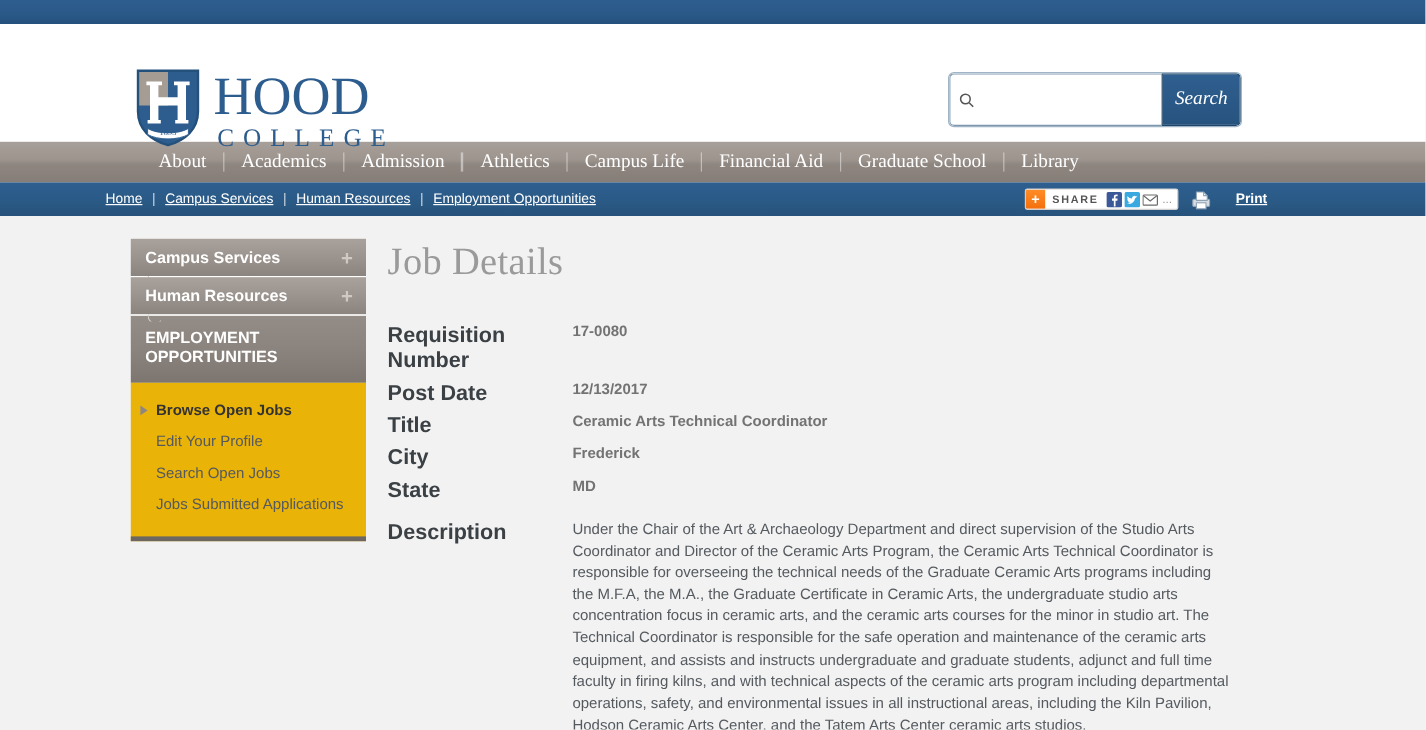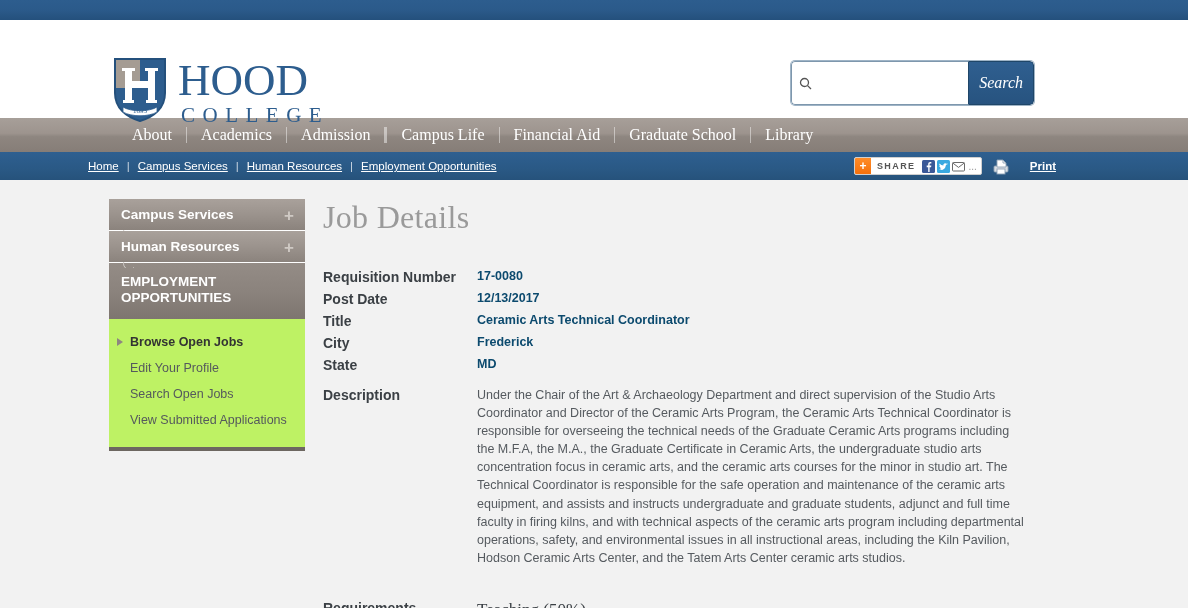--- a/index.html
+++ b/index.html
@@ -274,21 +274,21 @@
     background: linear-gradient(to bottom, #948c86 0%, #8b837d 50%, #7d756f 100%);
     color: #ffffff;
     font-size: 13.5px;
     font-weight: bold;
     padding: 11px 12px 13px 12px;
     line-height: 16px;
     text-transform: uppercase;
     box-sizing: border-box;
   }
   .side-links {
-    background: #bef264;
+    background: #eab308;
     border-bottom: 4px solid #6d6761;
     padding: 10px 0 14px 0;
   }
   .side-links .li {
     position: relative;
     padding: 4px 10px 4px 21px;
     font-size: 12.5px;
     color: #55595d;
     line-height: 18px;
     cursor: pointer;
@@ -325,27 +325,27 @@
   .field-row {
     display: flex;
     margin-bottom: 6px;
     align-items: flex-start;
   }
   .field-label {
     width: 156px;
     flex: none;
     font-weight: bold;
     color: #3b4045;
-    font-size: 14px;
+    font-size: 18px;
     padding-left: 2px;
     box-sizing: border-box;
   }
   .field-value {
     font-weight: bold;
-    color: #0c4a6e;
+    color: #737373;
     font-size: 12.5px;
   }
   .desc-row { margin-top: 13px; }
   .desc-row .field-label { padding-top: 1px; }
   .desc-text {
     font-size: 12.5px;
     color: #555a5f;
     line-height: 18.1px;
     font-weight: normal;
     width: 547px;
@@ -419,20 +419,21 @@
 </div>
 
 <div class="mainnav">
   <a>About</a>
   <span class="navsep"></span>
   <a>Academics</a>
   <span class="navsep"></span>
   <a>Admission</a>
   <span class="navsep"></span>
   <span class="navsep"></span>
+  <a>Athletics</a>
   <span class="navsep"></span>
   <a>Campus Life</a>
   <span class="navsep"></span>
   <a>Financial Aid</a>
   <span class="navsep"></span>
   <a>Graduate School</a>
   <span class="navsep"></span>
   <a>Library</a>
 </div>
 
@@ -488,21 +489,21 @@
       <span>Human Resources</span>
       <span class="plus">+</span>
       <span class="notch"></span>
     </div>
     <div class="side-current">EMPLOYMENT OPPORTUNITIES</div>
 
     <div class="side-links">
       <div class="li active">Browse Open Jobs</div>
       <div class="li">Edit Your Profile</div>
       <div class="li">Search Open Jobs</div>
-      <div class="li">View Submitted Applications</div>
+      <div class="li">Jobs Submitted Applications</div>
     </div>
   </div>
 
   <div class="content">
     <h1 class="page-title">Job Details</h1>
 
     <div class="field-row">
       <div class="field-label">Requisition Number</div>
       <div class="field-value">17-0080</div>
     </div>

